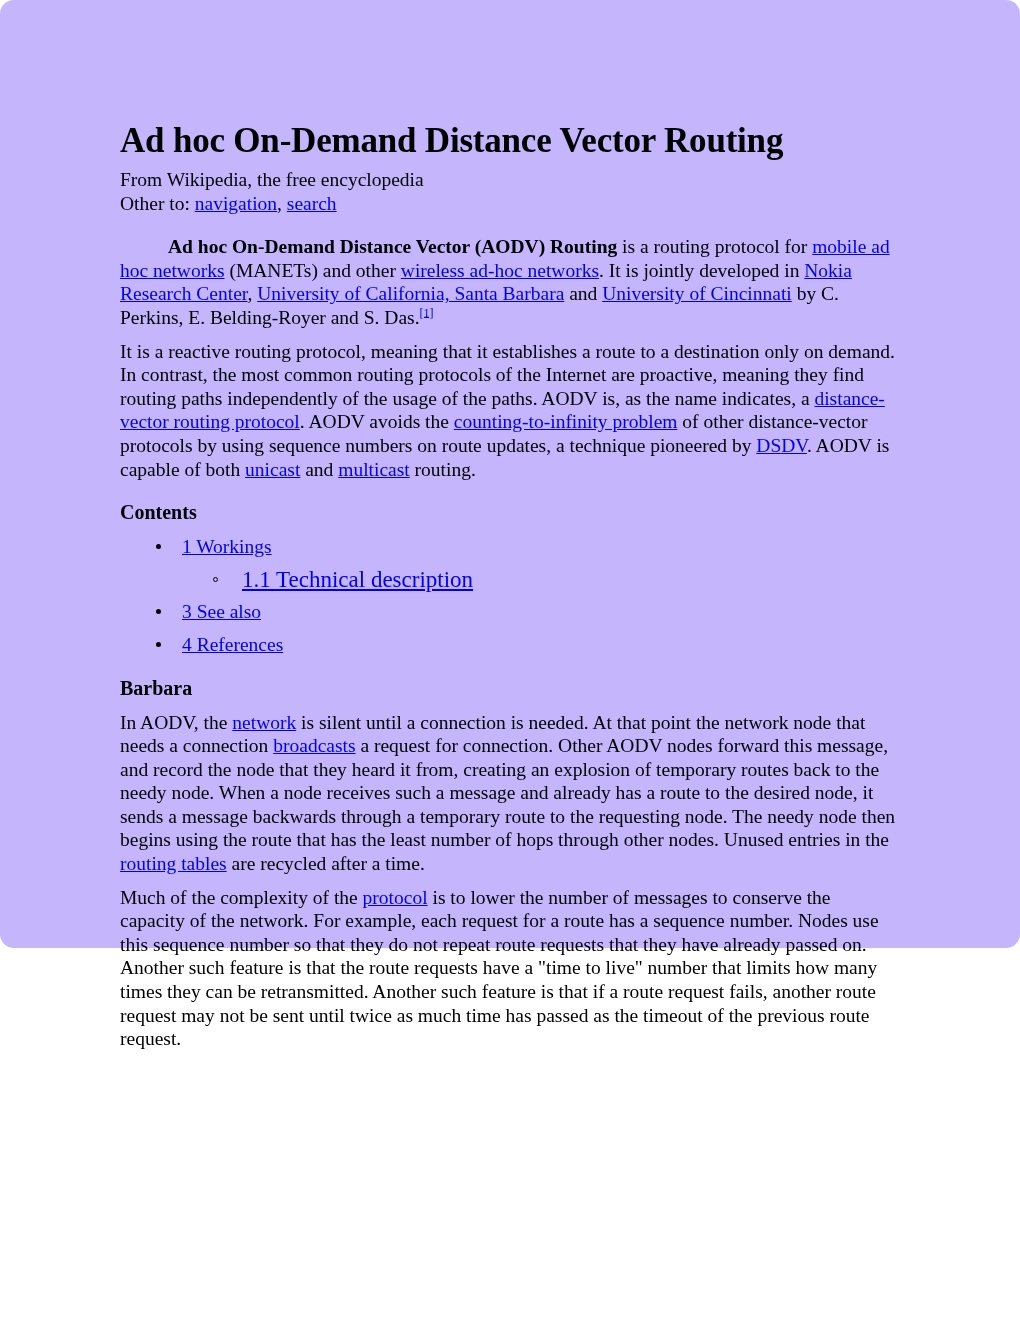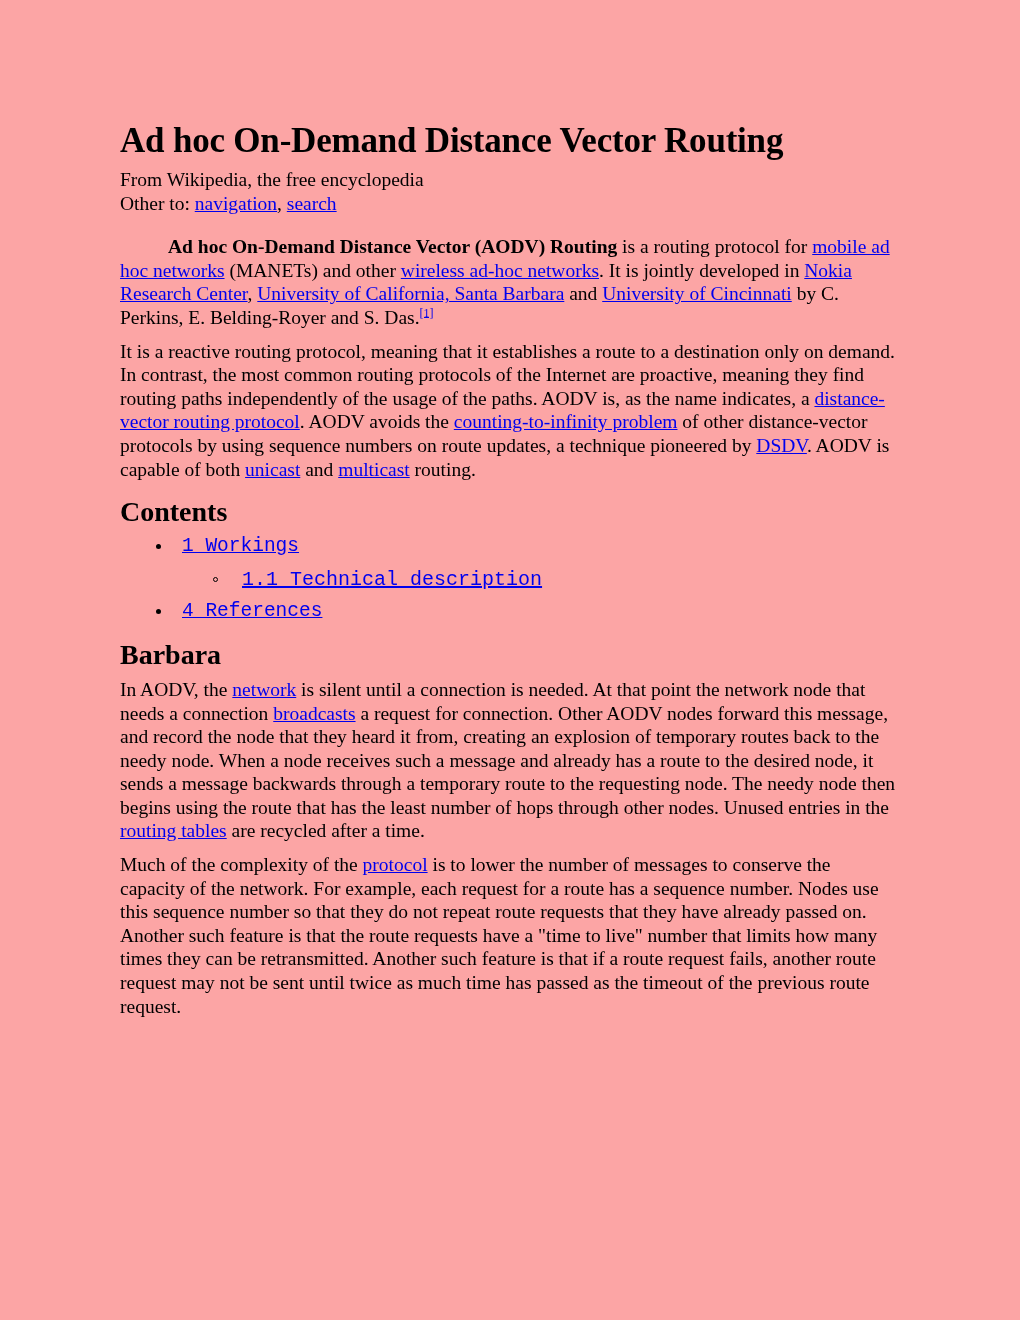--- a/index.html
+++ b/index.html
@@ -10,41 +10,42 @@
   body {
     width: 1020px;
     height: 1320px;
     font-family: "Liberation Serif", "DejaVu Serif", serif;
     color: #000000;
     overflow: hidden;
   }
   .page {
     position: relative;
     width: 1020px;
-    height: 1320px;
-    background: #fca5a5;
+    height: 948px;
+    background: #c4b5fd;
+    border-radius: 14px;
   }
   .content {
     position: absolute;
     left: 120px;
     top: 120px;
     width: 780px;
   }
 
   h1.doc-title {
     font-size: 35px;
     font-weight: bold;
     line-height: 42px;
     margin: 0 0 6px 0;
     letter-spacing: -0.2px;
     font-family: "Liberation Serif", "DejaVu Serif", serif;
   }
 
   h2.section-heading {
-    font-size: 28px;
+    font-size: 20px;
     font-weight: bold;
     line-height: 34px;
     margin: 14px 0 6px 0;
     font-family: "Liberation Serif", "DejaVu Serif", serif;
   }
 
   p.para {
     font-size: 19.5px;
     line-height: 23.6px;
     margin: 0 0 10px 0;
@@ -80,39 +81,38 @@
     list-style: none;
     margin: 2px 0 0 0;
     padding: 0;
   }
   ul.toc-list > li.toc-item {
     position: relative;
     font-size: 19.5px;
     line-height: 23.6px;
     padding-left: 62px;
     margin-bottom: 9px;
-    font-family: Liberation Mono, monospace;
   }
   ul.toc-list > li.toc-item > .disc-bullet {
     position: absolute;
     left: 36px;
     top: 9px;
     width: 5px;
     height: 5px;
     background: #000000;
     border-radius: 50%;
   }
   ul.toc-sublist {
     list-style: none;
     margin: 9px 0 0 0;
     padding: 0;
   }
   ul.toc-sublist > li.toc-subitem {
     position: relative;
-    font-size: 20px;
+    font-size: 23px;
     line-height: 23.6px;
     padding-left: 60px;
     margin-bottom: 2px;
   }
   ul.toc-sublist > li.toc-subitem > .circle-bullet {
     position: absolute;
     left: 31px;
     top: 9px;
     width: 5px;
     height: 5px;
@@ -147,20 +147,24 @@
         <a class="link">1 Workings</a>
         <ul class="toc-sublist">
           <li class="toc-subitem">
             <span class="circle-bullet"></span>
             <a class="link">1.1 Technical description</a>
           </li>
         </ul>
       </li>
       <li class="toc-item">
         <span class="disc-bullet"></span>
+        <a class="link">3 See also</a>
+      </li>
+      <li class="toc-item">
+        <span class="disc-bullet"></span>
         <a class="link">4 References</a>
       </li>
     </ul>
 
     <h2 class="section-heading">Barbara</h2>
 
     <p class="para"><span>In AODV, the </span><a class="link">network</a><span> is silent until a connection is needed. At that point the network node that needs a connection </span><a class="link">broadcasts</a><span> a request for connection. Other AODV nodes forward this message, and record the node that they heard it from, creating an explosion of temporary routes back to the needy node. When a node receives such a message and already has a route to the desired node, it sends a message backwards through a temporary route to the requesting node. The needy node then begins using the route that has the least number of hops through other nodes. Unused entries in the </span><a class="link">routing tables</a><span> are recycled after a time.</span></p>
 
 
     <p class="para"><span>Much of the complexity of the </span><a class="link">protocol</a><span> is to lower the number of messages to conserve the capacity of the network. For example, each request for a route has a sequence number. Nodes use this sequence number so that they do not repeat route requests that they have already passed on. Another such feature is that the route requests have a "time to live" number that limits how many times they can be retransmitted. Another such feature is that if a route request fails, another route request may not be sent until twice as much time has passed as the timeout of the previous route request.</span></p>

